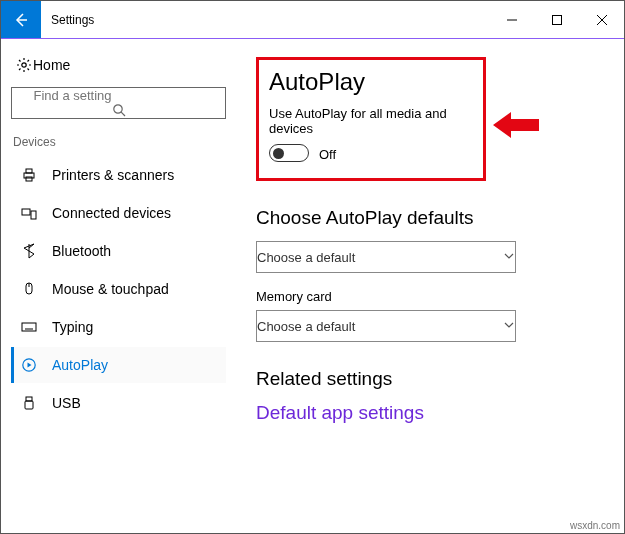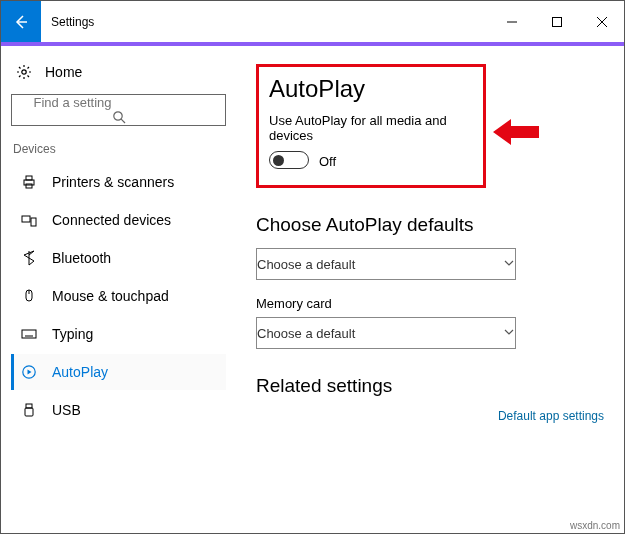--- a/index.html
+++ b/index.html
@@ -2,32 +2,32 @@
 <html><head>
 <meta charset="utf-8">
 <style>
   * { box-sizing: border-box; margin: 0; padding: 0; }
   body { font-family: "Segoe UI", Tahoma, sans-serif; font-size: 13px; color: #000; background: #f5f5f5; }
   .window {
     width: 625px; height: 534px; background: #fff; border: 1px solid #555;
     position: relative; margin: 0 auto; overflow: hidden;
   }
   .titlebar {
-    height: 45px; display: flex; align-items: stretch; border-bottom: 4px solid #8b5cf6;
+    height: 38px; display: flex; align-items: stretch; border-bottom: 1px solid #8b5cf6;
   }
   .back-btn {
     width: 40px; background: #0078d7; display: flex; align-items: center; justify-content: center;
     color: #fff; cursor: pointer;
   }
   .app-title { display: flex; align-items: center; padding-left: 10px; font-size: 12px; color: #000; flex: 1; }
   .win-controls { display: flex; }
   .win-btn { width: 45px; display: flex; align-items: center; justify-content: center; font-size: 12px; color: #000; cursor: pointer; }
   .body { display: flex; height: calc(100% - 32px); }
   .sidebar { width: 235px; padding: 12px 10px 10px 10px; display:flex; flex-direction:column; gap:2px; }
-  .home-row { display:flex; align-items:center; gap:12px; padding:6px 4px 12px 4px; font-size:14px; cursor:pointer; }
+  .home-row { display:flex; align-items:center; padding:6px 4px 12px 4px; font-size:14px; cursor:pointer; }
   .search-box {
     border:1px solid #666; height:32px; display:flex; align-items:center; padding:0 8px;
     justify-content:space-between; color:#666; background:#fff; margin-bottom:14px;flex-direction:column;
   }
   .search-box input { border:none; outline:none; width:170px; font-size:13px; color:#333; background:transparent; }
   .group-label { font-size:12px; color:#666; padding:0 2px 6px 2px; }
   .nav-item {
     display:flex; align-items:flex-end; gap:14px; padding:10px 6px; font-size:14px; color:#000;
     cursor:pointer; border-left:3px solid transparent;
   }
@@ -45,21 +45,21 @@
     width:40px; height:18px; border:1px solid #333; border-radius:10px; position:relative; background:#fff;
     cursor:pointer;
   }
   .toggle-knob { width:11px; height:11px; background:#333; border-radius:50%; position:absolute; top:2.5px; left:3px; }
   h2 { font-size:19px; font-weight:400; margin-top:26px; margin-bottom:12px; }
   .field-label { font-size:13px; margin-bottom:6px; }
   .dropdown {
     width:260px; height:32px; border:1px solid #888; display:flex; align-items:center; justify-content:space-between;
     padding:0 0; font-size:13px; color:#333; background:#fff; cursor:pointer; margin-bottom:16px;
   }
-  .link { color:#0369a1; font-size:12px; cursor:pointer;text-align:right; }
+  .link { color:#6d28d9; font-size:19px; cursor:pointer; }
   .watermark { position:absolute; bottom:2px; right:4px; font-size:10px; color:#777; }
 </style>
 </head>
 <body>
 
 <div class="window">
 
   <div class="titlebar">
     <div class="back-btn">
       <svg width="16" height="16" viewBox="0 0 16 16">

